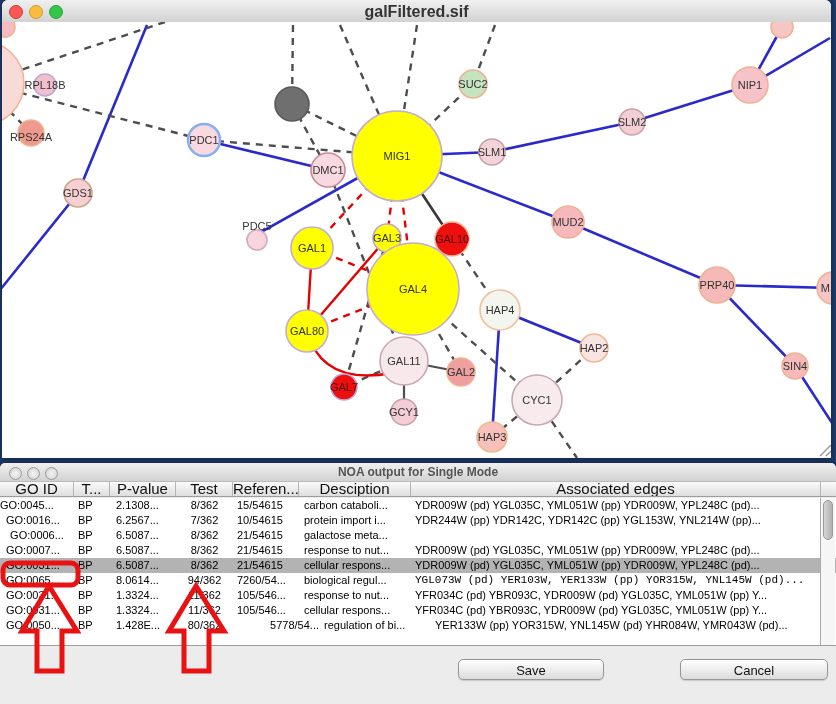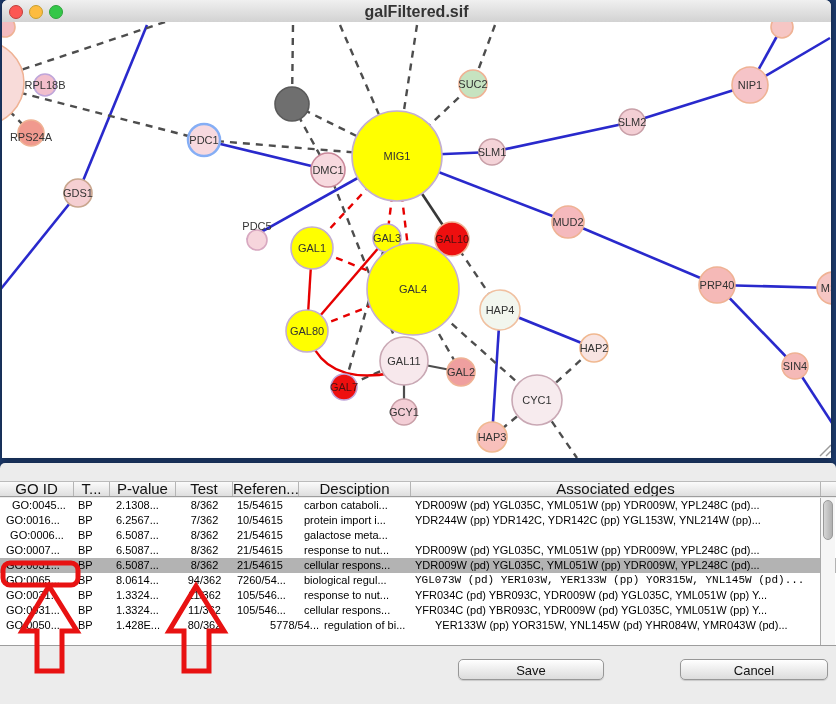--- a/index.html
+++ b/index.html
@@ -186,33 +186,39 @@
         <text x="715" y="267" text-anchor="middle" font-size="11" fill="#333">PRP40</text>
         <text x="793" y="348" text-anchor="middle" font-size="11" fill="#333">SIN4</text>
         <text x="831" y="270" text-anchor="middle" font-size="11" fill="#333">MSN</text>
         <line x1="829" y1="423" x2="818" y2="434" stroke="#9a9a9a" stroke-width="1.4"></line>
         <line x1="829" y1="429" x2="824" y2="434" stroke="#9a9a9a" stroke-width="1.4"></line>
       </svg>
   </div>
 </div>
 
 <div class="window" id="noa-window">
+  <div class="titlebar">
+    <div class="light" style="left:9px;top:4px;width:11px;height:11px;background:radial-gradient(#f4f4f4,#cfcfcf);border:1px solid #9a9a9a;"></div>
+    <div class="light" style="left:27px;top:4px;width:11px;height:11px;background:radial-gradient(#f4f4f4,#cfcfcf);border:1px solid #9a9a9a;"></div>
+    <div class="light" style="left:45px;top:4px;width:11px;height:11px;background:radial-gradient(#f4f4f4,#cfcfcf);border:1px solid #9a9a9a;"></div>
+    <div class="title">NOA output for Single Mode</div>
+  </div>
 
   <div id="table-header">
       <div class="hdr-cell" style="width: 74px;">GO ID</div>
       <div class="hdr-cell" style="width: 36px;">T...</div>
       <div class="hdr-cell" style="width: 66px;">P-value</div>
       <div class="hdr-cell" style="width: 57px;">Test</div>
       <div class="hdr-cell" style="width: 66px;">Referen...</div>
       <div class="hdr-cell" style="width: 112px;">Desciption</div>
       <div class="hdr-cell" style="width: 410px;">Associated edges</div>
     </div>
   <div id="table-body">
       <div class="row">
-        <div class="cell" style="width: 74px; text-align: left; padding-left: 12px;">GO:0045...</div>
+        <div class="cell" style="width: 74px; text-align: left; padding-left: 0;">GO:0045...</div>
         <div class="cell" style="width: 36px; text-align: left; padding-left: 4px;">BP</div>
         <div class="cell" style="width: 66px; text-align: left; padding-left: 6px;">2.1308...</div>
         <div class="cell" style="width: 57px; text-align: center; padding-left: 0px;">8/362</div>
         <div class="cell" style="width: 66px; text-align: left; padding-left: 4px;">15/54615</div>
         <div class="cell" style="width: 112px; text-align: left; padding-left: 5px;">carbon cataboli...</div>
         <div class="cell" style="width: 410px; text-align: left; padding-left: 4px;">YDR009W (pd) YGL035C, YML051W (pp) YDR009W, YPL248C (pd)...</div>
       </div>
       <div class="row">
         <div class="cell" style="width: 74px; text-align: left; padding-left: 6px;">GO:0016...</div>
         <div class="cell" style="width: 36px; text-align: left; padding-left: 4px;">BP</div>

